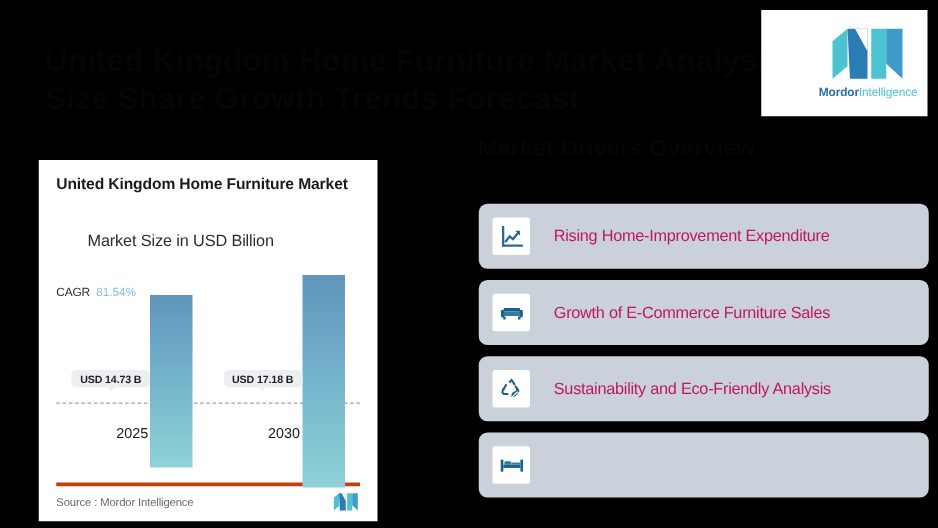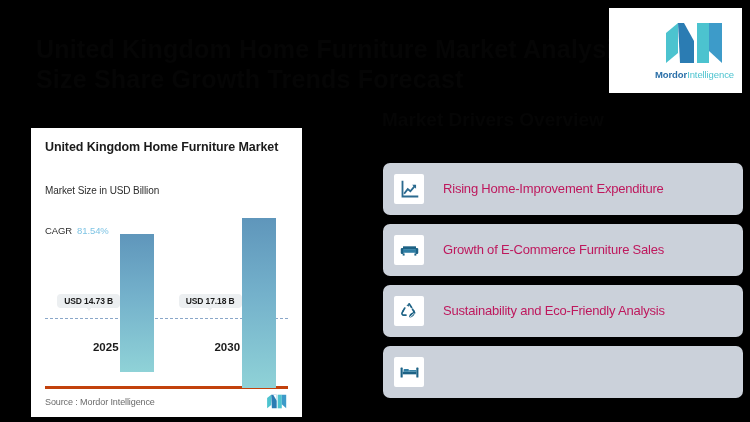--- a/index.html
+++ b/index.html
@@ -82,24 +82,25 @@
     gap: 27px;
   }
   #chart-title {
     font-size: 12.5px;
     font-weight: 700;
     color: #1b1b1b;
     line-height: 15px;
     letter-spacing: -.1px;
   }
   #chart-subtitle {
-    font-size: 10px;
+    font-size: 13px;
     color: #2d2d2d;
     margin-top: 3px;
     letter-spacing: -.1px;
+    margin-left: 25px;
   }
   #chart-cagr-row {
     font-size: 9.5px;
     color: #2d2d2d;
     margin-top: 2px;
     letter-spacing: -.1px;
   }
   #chart-cagr-value { color: #7fc4e4; margin-left: 5px; }
 
   .plot {
@@ -164,21 +165,21 @@
     left: 0; right: 0; bottom: 0;
     height: 20px;
     display: flex;
     justify-content: space-around;
     align-items: center;
   }
   .axis-label {
     width: 40%;
     text-align: center;
     font-size: 11.5px;
-    font-weight: 700;
+    font-weight: 400;
     color: #1b1b1b;
   }
 
   #chart-footer {
     border-top: 3px solid #c2410c;
     margin-top: 2px;
     padding-top: 5px;
     display: flex;
     align-items: center;
     justify-content: space-between;

